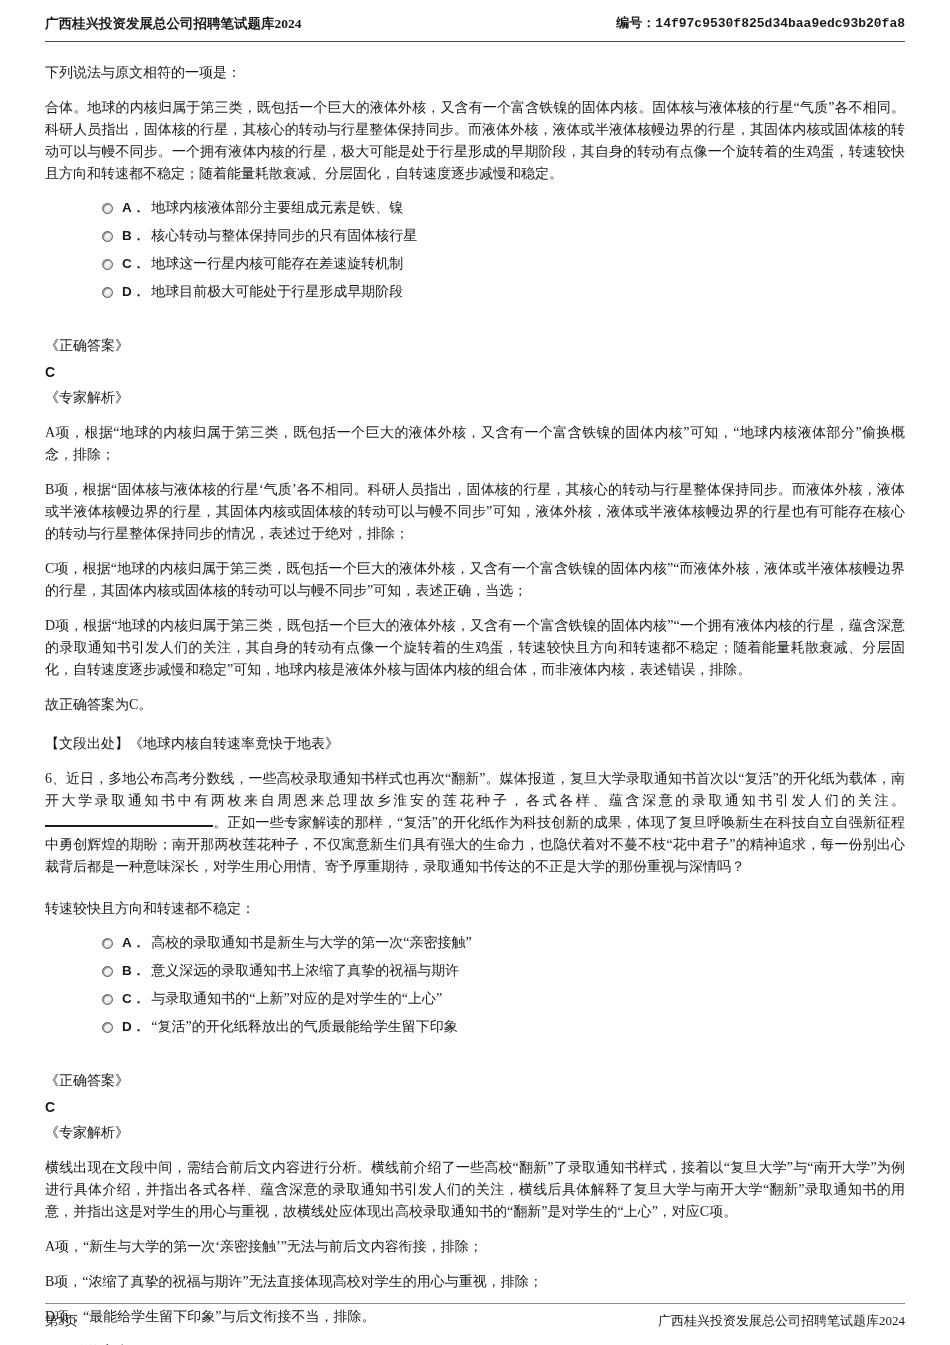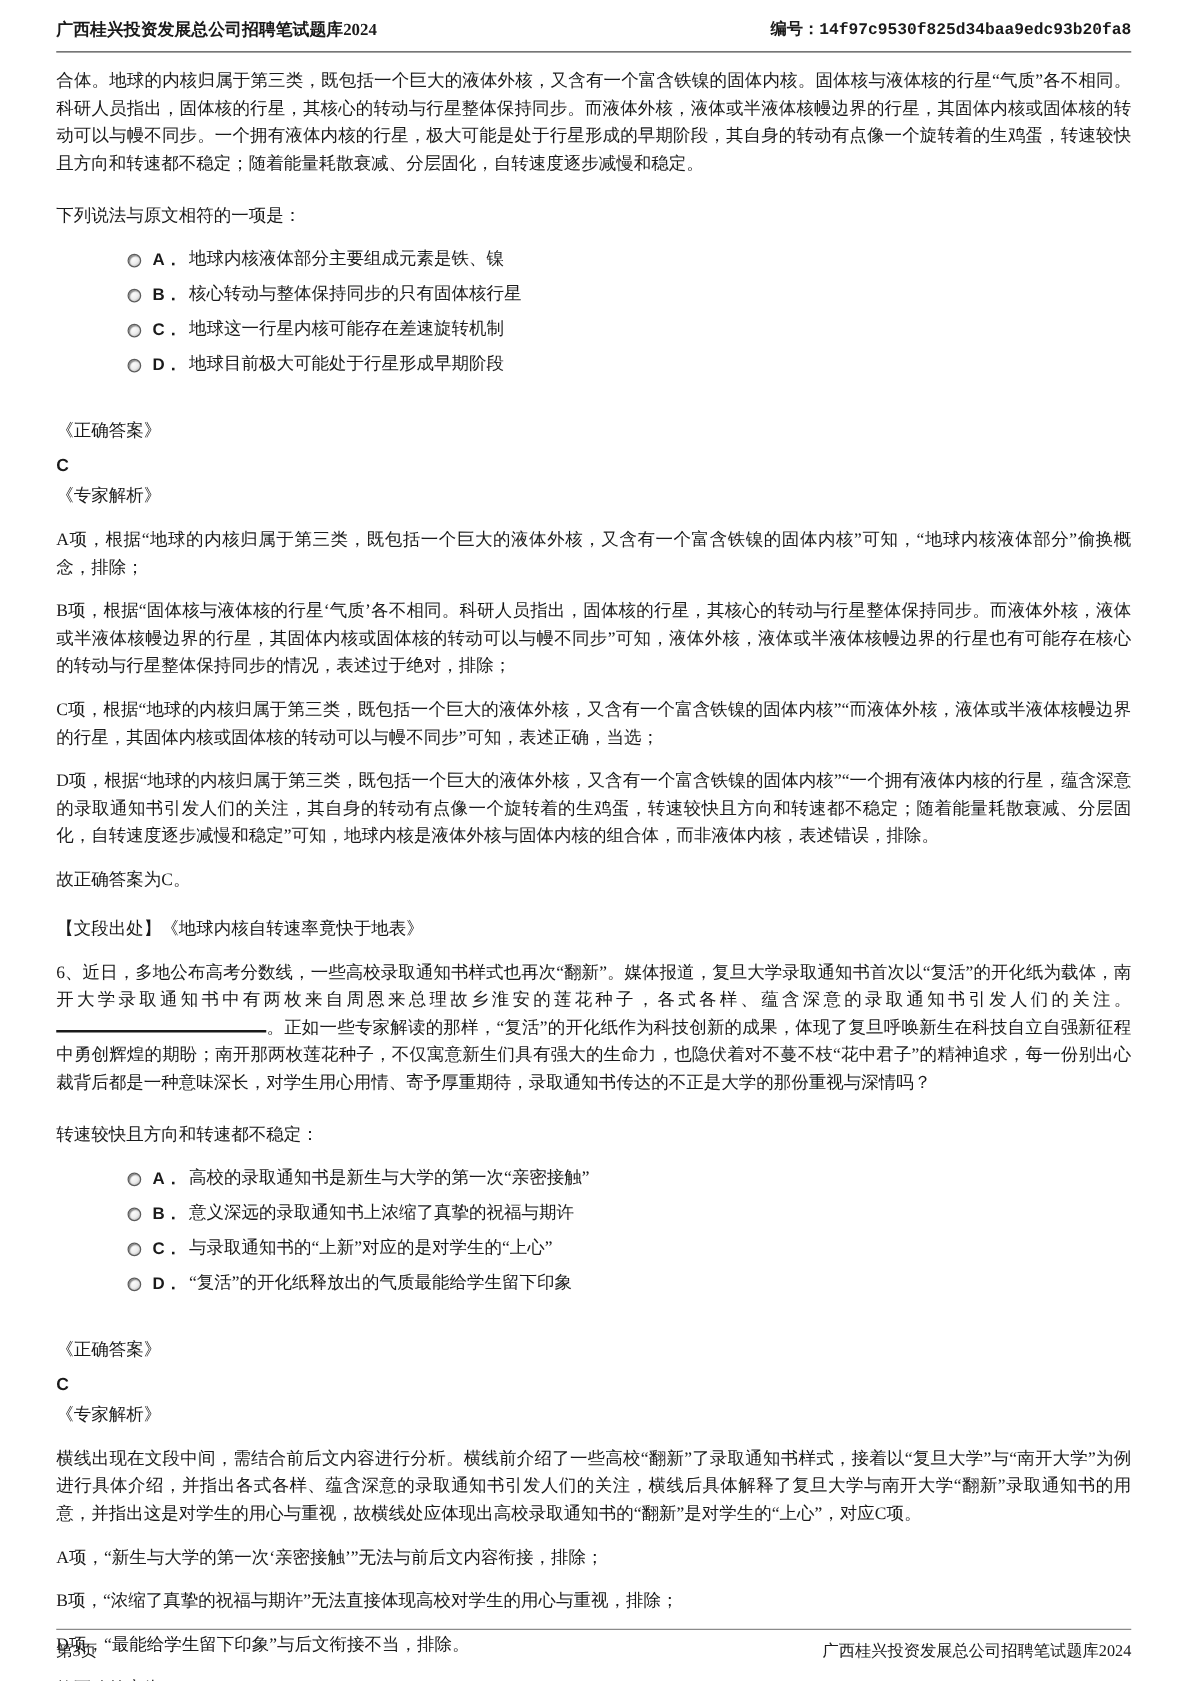--- a/index.html
+++ b/index.html
@@ -102,23 +102,23 @@
 <body>
 
 <div class="page">
   <div class="inner">
 
     <div class="doc-header">
       <span class="title">广西桂兴投资发展总公司招聘笔试题库2024</span>
       <span class="code"><span>编号：</span><span>14f97c9530f825d34baa9edc93b20fa8</span></span>
     </div>
 
+    <p class="para stem">下列说法与原文相符的一项是：</p>
+
     <p class="para">合体。地球的内核归属于第三类，既包括一个巨大的液体外核，又含有一个富含铁镍的固体内核。固体核与液体核的行星“气质”各不相同。科研人员指出，固体核的行星，其核心的转动与行星整体保持同步。而液体外核，液体或半液体核幔边界的行星，其固体内核或固体核的转动可以与幔不同步。一个拥有液体内核的行星，极大可能是处于行星形成的早期阶段，其自身的转动有点像一个旋转着的生鸡蛋，转速较快且方向和转速都不稳定；随着能量耗散衰减、分层固化，自转速度逐步减慢和稳定。</p>
-
-    <p class="para stem">下列说法与原文相符的一项是：</p>
 
     <div class="options">
       <div class="option-row">
         <span class="radio"></span>
         <span class="opt-letter">A．</span>
         <span class="opt-text">地球内核液体部分主要组成元素是铁、镍</span>
       </div>
       <div class="option-row">
         <span class="radio"></span>
         <span class="opt-letter">B．</span>

